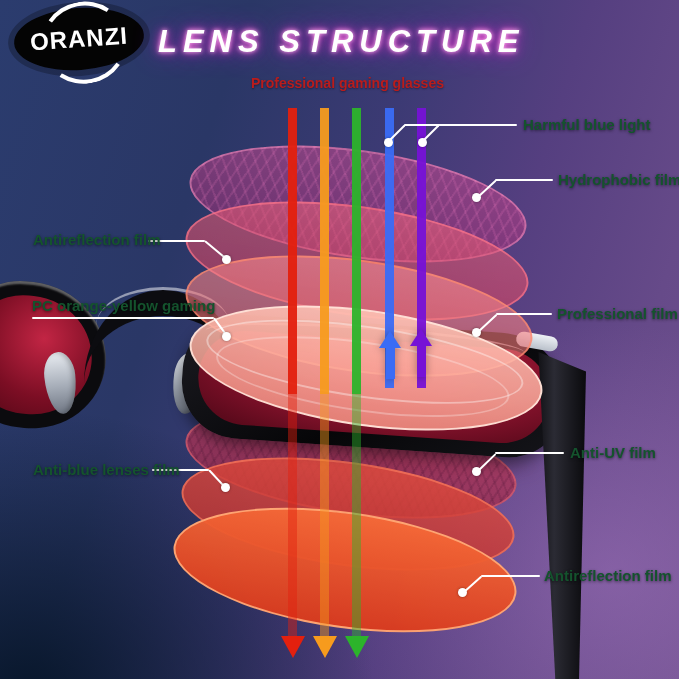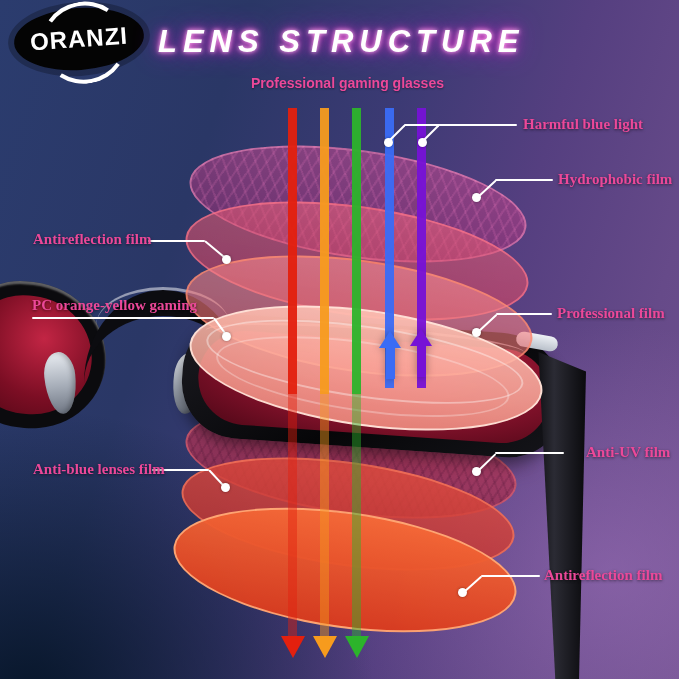--- a/index.html
+++ b/index.html
@@ -13,21 +13,21 @@
   
   .logo{position:absolute;left:14px;top:8px;width:130px;height:62px;background:#040404;
         border-radius:50%;transform:rotate(-4deg);display:flex;align-items:center;justify-content:center;z-index:12;
         box-shadow:0 0 0 6px rgba(0,0,0,.25);}
   .logo-arc{position:absolute;left:27px;top:-6px;width:78px;height:74px;border:4px solid #fff;
         border-left-color:transparent;border-right-color:transparent;border-radius:50%;transform:rotate(-7deg);}
   .logo-text{position:relative;color:#fff;font-weight:800;font-size:24px;letter-spacing:1px;}
   .title{position:absolute;left:158px;top:24px;z-index:12;color:#fff;font-style:italic;font-weight:800;
         font-size:31px;letter-spacing:6px;white-space:nowrap;
         text-shadow:0 0 4px #ffb6f2,0 0 10px var(--title-glow,#ff3fd0),0 0 24px #b01fd0;}
-  .subtitle{position:absolute;left:251px;top:75px;z-index:12;color:#ec4899;font-weight:700;font-size:14px;white-space:nowrap;
+  .subtitle{position:absolute;left:251px;top:75px;z-index:12;color:#b91c1c;font-weight:700;font-size:14px;white-space:nowrap;
         text-shadow:0 1px 2px rgba(0,0,0,.4);}
   
   .layer{position:absolute;border-radius:50%;transform:rotate(8deg);box-sizing:border-box;}
   .layer-reinforced{left:188px;top:150px;width:340px;height:108px;z-index:5;
      background:
        repeating-linear-gradient(62deg, rgba(255,130,200,.16) 0 2px, transparent 2px 10px),
        repeating-linear-gradient(-62deg, rgba(255,130,200,.16) 0 2px, transparent 2px 10px),
        linear-gradient(to bottom, rgba(201,74,143,.55), rgba(148,42,112,.55));
      border:2px solid rgba(255,150,195,.5);}
   .layer-ar-top{left:184px;top:206px;width:346px;height:110px;z-index:5;
@@ -99,22 +99,22 @@
   .hd-green{left:345px;color:var(--ray-green,#2cb32b);}
   .up-arrow{position:absolute;z-index:7;display:flex;flex-direction:column;align-items:center;filter:drop-shadow(0 0 4px rgba(0,0,0,.35));}
   .up-arrow .tip{width:0;height:0;border-left:11px solid transparent;border-right:11px solid transparent;
      border-bottom:17px solid currentColor;}
   .up-arrow .shaft{width:9px;height:31px;background:currentColor;}
   .ua-blue{left:379px;top:331px;color:var(--ray-blue,#3a6cf5);}
   .ua-purple{left:410px;top:329px;color:var(--ray-purple,#7612d6);}
   
   .cl{position:absolute;height:2px;background:#fff;transform-origin:left center;z-index:9;border-radius:1px;}
   .dot{position:absolute;width:9px;height:9px;border-radius:50%;background:#fff;z-index:9;box-shadow:0 0 3px rgba(0,0,0,.4);}
-  .lbl{position:absolute;color:#ec4899;font-weight:700;font-size:15px;white-space:nowrap;z-index:10;
-     text-shadow:0 1px 3px rgba(0,0,0,.55);font-family:Liberation Serif, serif;}
+  .lbl{position:absolute;color:#14532d;font-weight:700;font-size:15px;white-space:nowrap;z-index:10;
+     text-shadow:0 1px 3px rgba(0,0,0,.55);}
 </style>
 </head>
 <body>
 
 <div class="logo">
   <span class="logo-arc"></span>
   <span class="logo-text">ORANZI</span>
 </div>
 <div class="title">LENS STRUCTURE</div>
 <div class="subtitle">Professional gaming glasses</div>
@@ -203,18 +203,18 @@
 <div class="lbl" style="left:557px;top:305px;">Professional film</div>
 
 <div class="lbl" style="left:33px;top:461px;">Anti-blue lenses film</div>
 <div class="cl" style="left:152px;top:469px;width:57px;"></div>
 <div class="cl" style="left:209px;top:469px;width:24px;transform:rotate(47deg);"></div>
 <div class="dot" style="left:221px;top:483px;"></div>
 
 <div class="dot" style="left:472px;top:467px;"></div>
 <div class="cl" style="left:477px;top:471px;width:26px;transform:rotate(-44deg);"></div>
 <div class="cl" style="left:495px;top:452px;width:69px;"></div>
-<div class="lbl" style="left:586px;top:444px;text-align:center;">Anti-UV film</div>
+<div class="lbl" style="left:570px;top:444px;text-align:center;">Anti-UV film</div>
 
 <div class="dot" style="left:458px;top:588px;"></div>
 <div class="cl" style="left:463px;top:592px;width:25px;transform:rotate(-42deg);"></div>
 <div class="cl" style="left:481px;top:575px;width:59px;"></div>
 <div class="lbl" style="left:544px;top:567px;">Antireflection film</div>
 
 </body></html>

